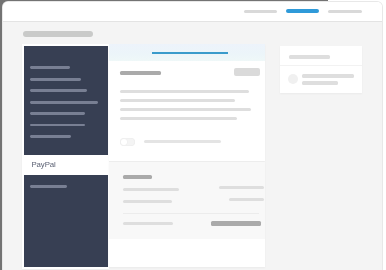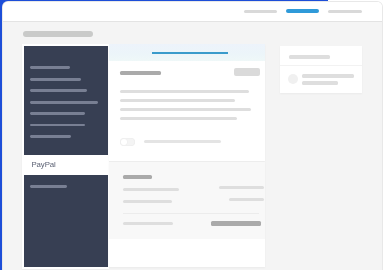--- a/index.html
+++ b/index.html
@@ -1,18 +1,18 @@
 <!DOCTYPE html>
 <html><head>
 <meta charset="utf-8">
 <style>
   html,body{margin:0;padding:0;}
   body{width:386px;height:270px;overflow:hidden;background:#ffffff;
        font-family:"Liberation Sans",sans-serif;}
-  #stage{position:relative;width:328px;height:270px;background:#1d4ed8;}
+  #stage{position:relative;width:328px;height:270px;background:#737373;}
 
   
   .browser{position:absolute;left:3px;top:2px;width:379px;height:292px;
            background:#ffffff;border-radius:5px;
            box-shadow:0 0 0 1px #e8e8e8;
            box-sizing:border-box;overflow:hidden;}
   .chrome{position:absolute;left:0;top:0;width:100%;height:20px;background:#fff;
           border-bottom:1px solid #e3e3e3;box-sizing:border-box;}
   .navpill{position:absolute;height:3px;border-radius:2px;background:#d9d9d9;top:8px;}
   .navpill.active{background:#2f9ad9;height:4px;top:7px;}

